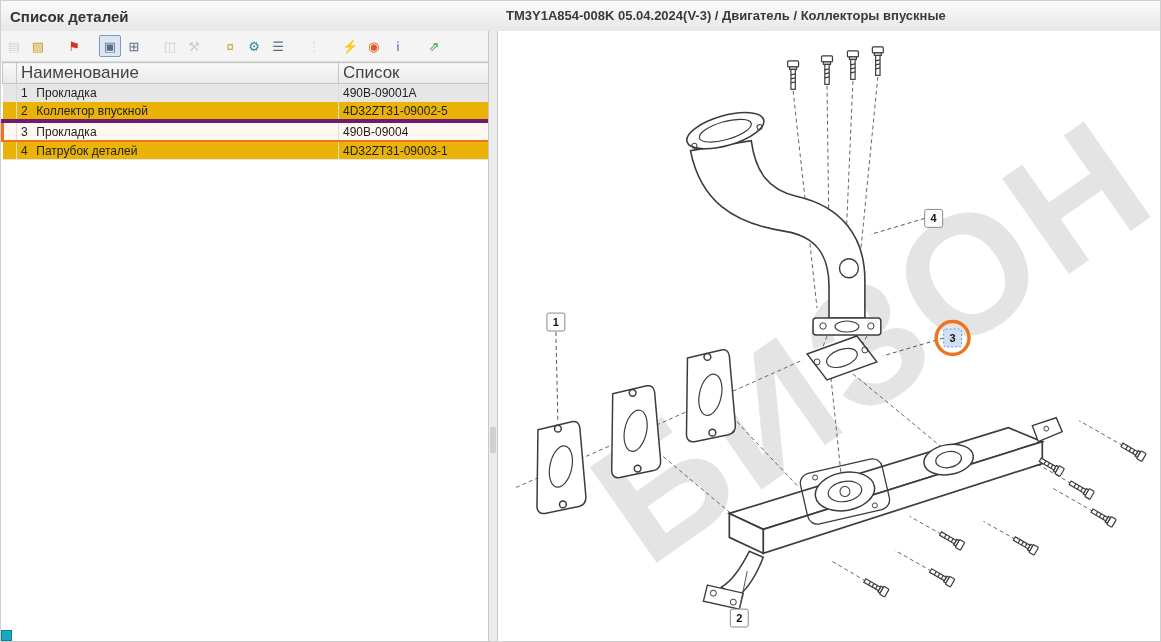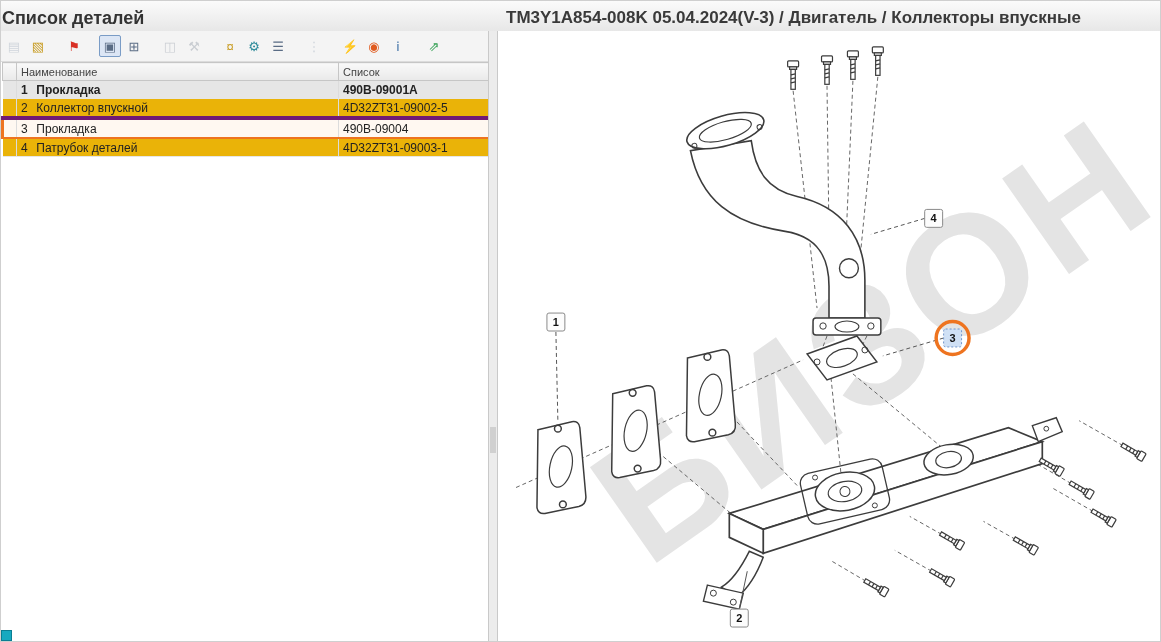--- a/index.html
+++ b/index.html
@@ -8,24 +8,24 @@
     font-family:"Liberation Sans", sans-serif; color:#222;
     background:#ffffff; border:1px solid #cfcfcf; box-sizing:border-box;
   }
   
   .header {
     position:absolute; top:0; left:0; right:0; height:30px;
     background:linear-gradient(#fbfbfb,#e7e7e7);
     border-bottom:1px solid #b0b0b0;
   }
   .title-left {
-    position:absolute; left:1px; top:7px; font-size:18px; font-weight:bold; color:#333;
+    position:absolute; left:9px; top:7px; font-size:15px; font-weight:bold; color:#333;
   }
   .title-right {
-    position:absolute; left:505px; top:7px; font-size:17px; font-weight:bold; color:#3a3a3a; white-space:nowrap;
+    position:absolute; left:505px; top:7px; font-size:13px; font-weight:bold; color:#3a3a3a; white-space:nowrap;
   }
   
   .left-pane { position:absolute; top:30px; left:0; width:487px; bottom:0; background:#fff; overflow:hidden; }
   .vsplit { position:absolute; top:30px; left:487px; width:10px; bottom:0; background:#ececec; border-left:1px solid #c9c9c9; border-right:1px solid #c9c9c9; box-sizing:border-box; }
   .scroll-mark { position:absolute; left:1px; right:1px; top:396px; height:26px; background:#d0d0d0; }
   .right-pane { position:absolute; top:30px; left:497px; right:0; bottom:0; background:#fff; }
   .right-pane svg { width:100%; height:100%; display:block; }
   
   .toolbar {
     height:30px; display:flex; align-items:center; gap:2px; padding:0 2px;
@@ -34,31 +34,31 @@
   .tool {
     width:20px; height:20px; display:flex; align-items:center; justify-content:center;
     font-size:13px; border:1px solid transparent; border-radius:2px; cursor:default; user-select:none;
   }
   .tool.pressed { background:#dce6f5; border-color:#7a9cc6; }
   .tool.disabled { opacity:0.40; }
   .tool.gap { margin-left:12px; }
   
   table.parts { border-collapse:collapse; width:100%; table-layout:fixed; font-size:12px; }
   table.parts th {
-    height:17px; font-size:11px; font-weight:normal; color:#444; text-align:left;
+    height:17px; font-size:17px; font-weight:normal; color:#444; text-align:left;
     background:linear-gradient(#f9f9f9,#e9e9e9); border:1px solid #c6c6c6; padding:0 4px;
   }
   table.parts td {
     height:17px; padding:0 4px; white-space:nowrap; overflow:hidden;
     border-right:1px solid #dcdcdc; border-bottom:1px solid #e6e6e6;
   }
   col.c0 { width:14px; } col.c1 { width:322px; } col.c2 { width:151px; }
   td.c0 { background:inherit; border-right:1px solid #c9c9c9; }
   tr.row { background:#eab308; }
-  tr.bold-gray { background:#e6e6e6; font-weight:bold;margin-top:28px; }
+  tr.bold-gray { background:#e6e6e6; font-weight:normal;margin-top:28px; }
   tr.selected td { border-top:4px solid #701a75; border-bottom:2px solid #ee7420; background:#fff8f1; }
   tr.selected td:first-child { border-left:3px solid #ee7420; }
   tr.selected td:last-child  { border-right:3px solid #ee7420; }
   .row-pos { display:inline-block; min-width:12px; }
   
   .corner-badge { position:absolute; left:0; bottom:0; width:11px; height:11px; background:#17a9c0; border:1px solid #0a7e93; box-sizing:border-box; }
   svg text { font-family:"Liberation Sans", sans-serif; }
   .callout-label { font-size:11px; font-weight:bold; fill:#111; }
 </style>
 </head>

